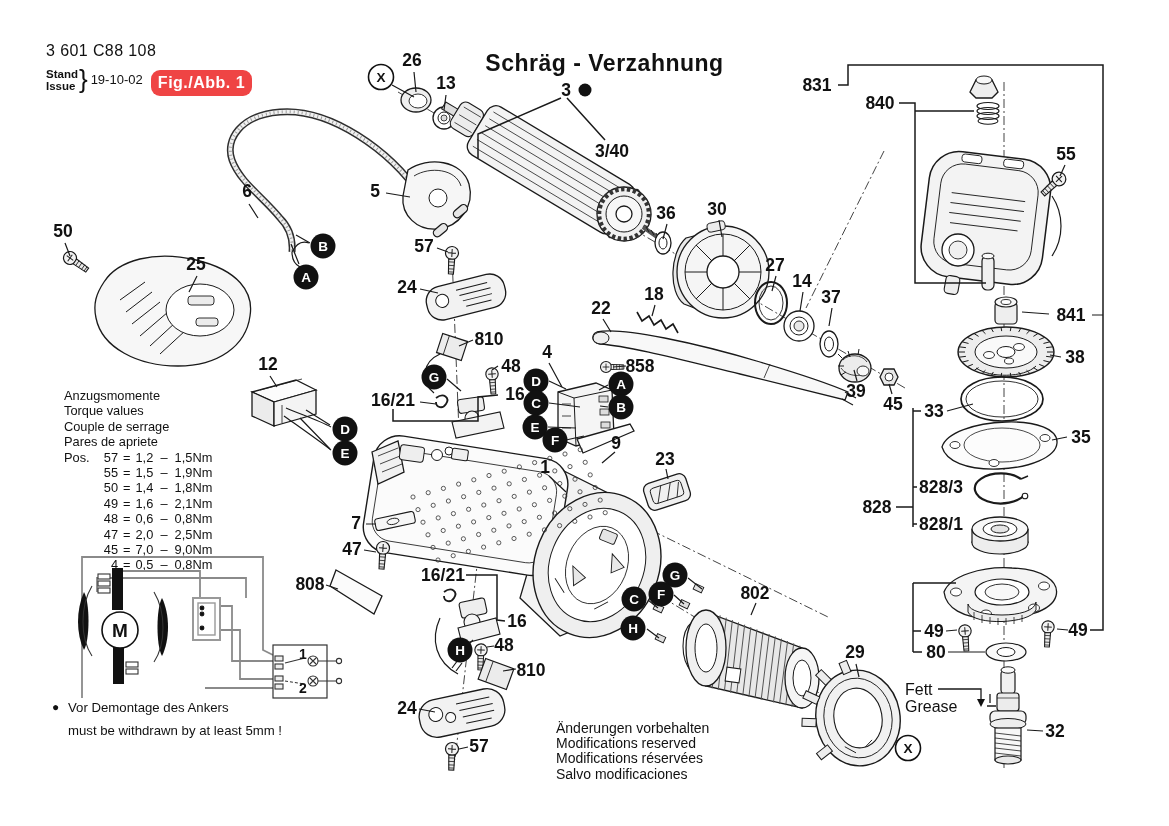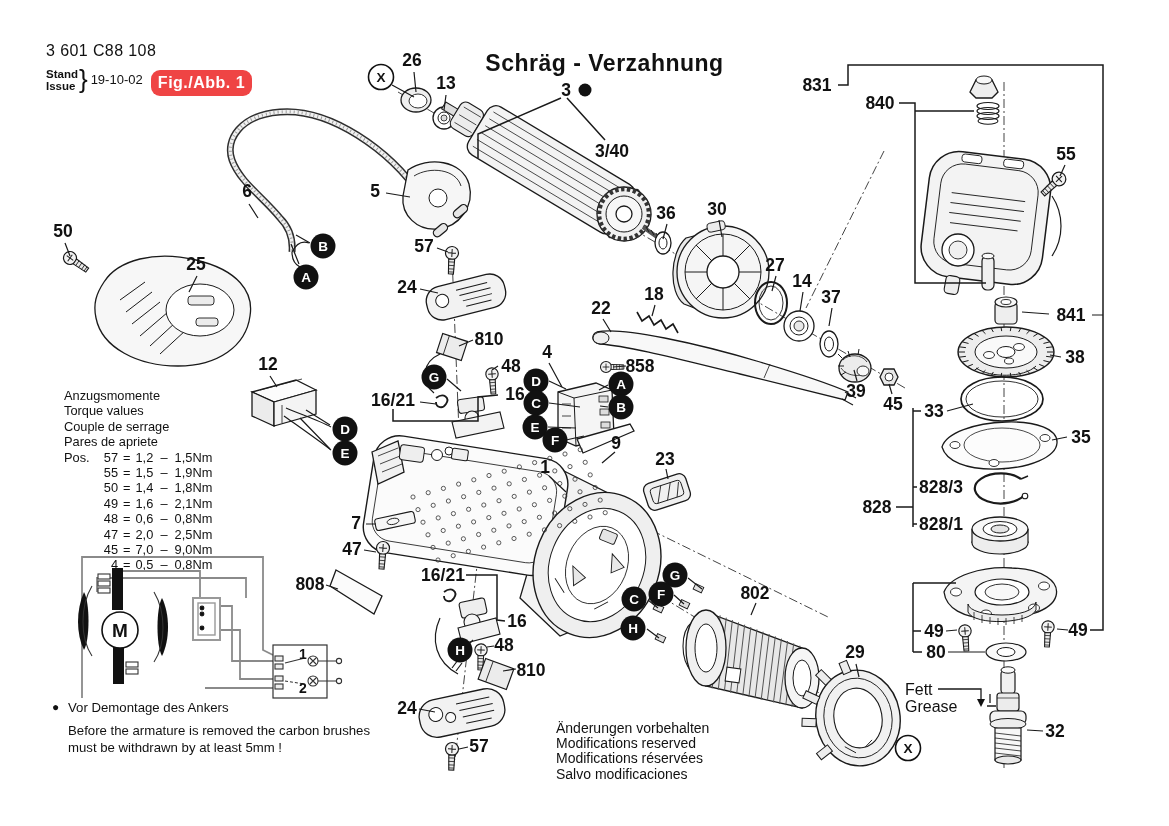--- a/index.html
+++ b/index.html
@@ -70,21 +70,20 @@
     <div class="trow"><span class="poslab"></span><span class="posnum">45</span><span class="eq">=</span><span class="tq">7,0  –  9,0Nm</span></div>
     <div class="trow"><span class="poslab"></span><span class="posnum">4</span><span class="eq">=</span><span class="tq">0,5  –  0,8Nm</span></div>
   </div>
 
 <div class="abs" id="notes">
   <div class="derow">
     <span class="bullet">●</span>
     <span id="note-de0">Vor Demontage des Ankers</span>
   </div>
   <div class="ind en">
-    <div id="note-en0">Before the armature is removed the carbon brushes</div>
     <div id="note-en1">must be withdrawn by at least 5mm !</div>
   </div>
 </div>
 
 <div class="abs" id="mods">
     <div>Änderungen vorbehalten</div>
     <div>Modifications reserved</div>
     <div>Modifications réservées</div>
     <div>Salvo modificaciones</div>
   </div>

